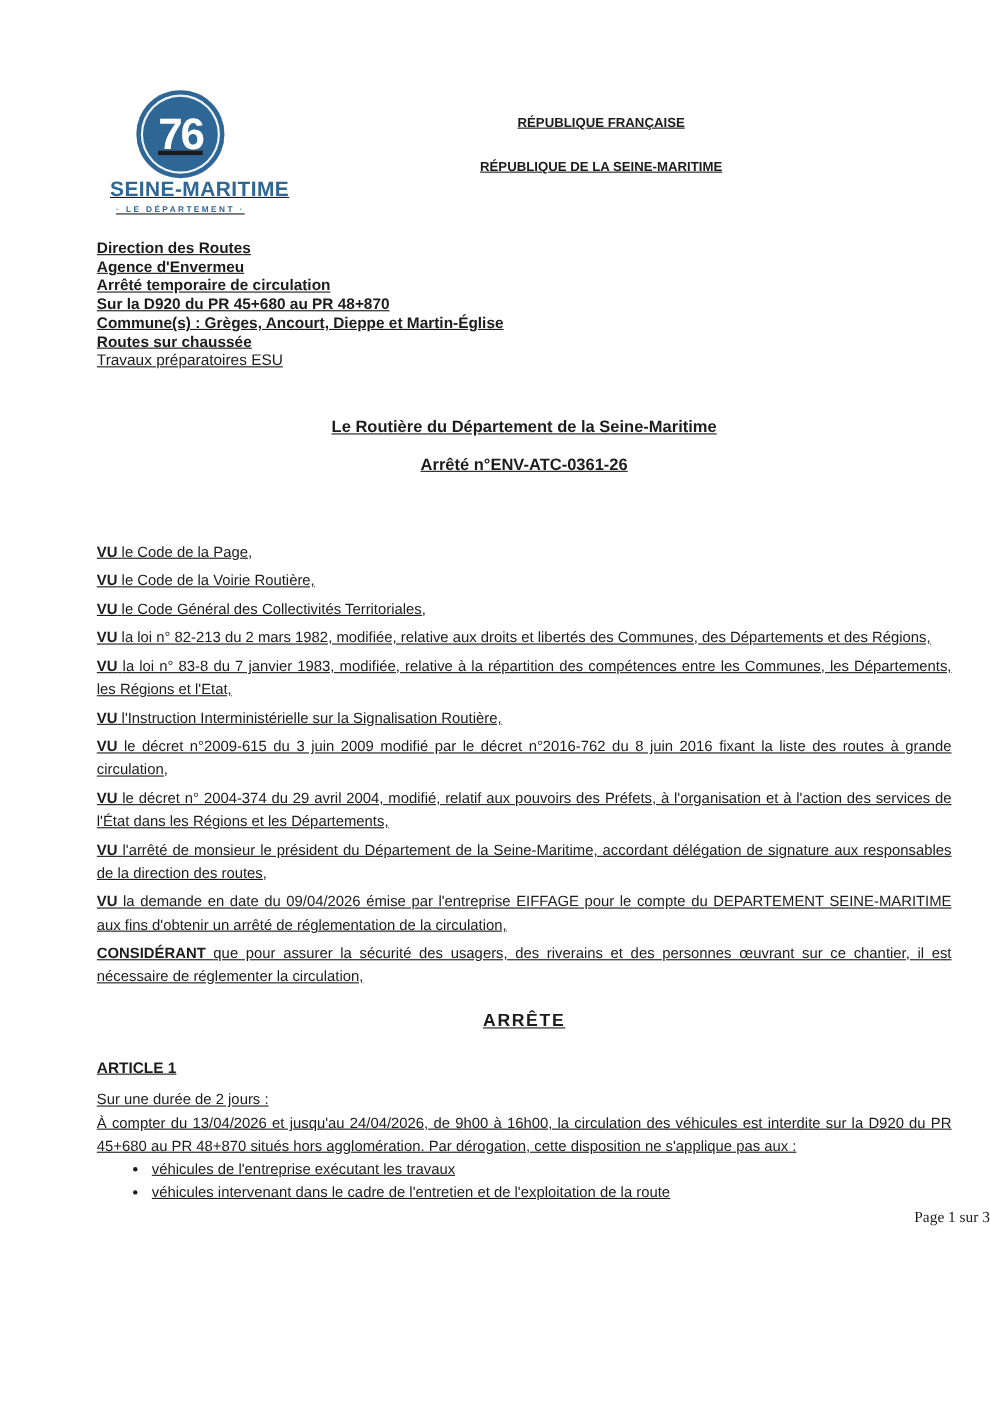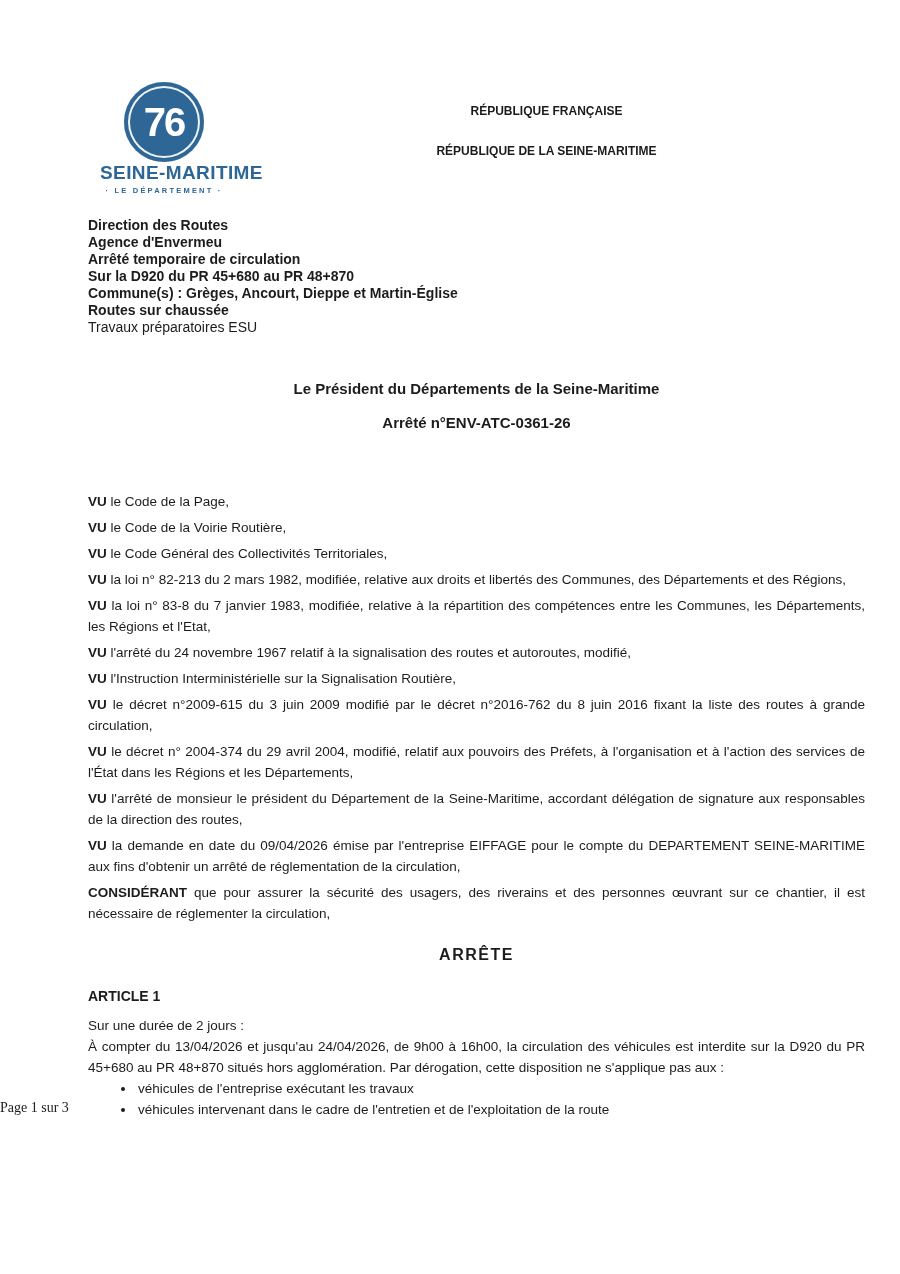--- a/index.html
+++ b/index.html
@@ -10,20 +10,21 @@
     font-family: "Liberation Sans", sans-serif;
     color: #1c1c1c;
     --logo-color: #2e6695;
   }
   .page {
     position: relative;
     width: 900px; height: 1136px;
     padding: 82px 35px 0 88px;
     background: #ffffff;
     overflow: hidden;
+    text-decoration: underline;
   }
 
   
   .header-row { display: flex; align-items: flex-start; }
   .logo-block { width: 128px; margin-left: 12px; flex-shrink: 0; text-align: center; }
   .logo-circle {
     width: 80px; height: 80px; border-radius: 50%;
     margin: 0 auto;
     background: var(--logo-color);
     box-shadow: inset 0 0 0 4px var(--logo-color), inset 0 0 0 6px rgba(255,255,255,0.92);
@@ -69,21 +70,21 @@
   
   .article-heading { margin-top: 24px; font-weight: bold; font-size: 14px; }
   .article-intro { margin-top: 11px; font-size: 13.5px; line-height: 21px; }
   .article-body { font-size: 13.5px; line-height: 21px; text-align: justify; }
   ul.article-bullets { margin: 0 0 0 30px; padding-left: 18px; font-size: 13.5px; line-height: 21px; }
   ul.article-bullets li { padding-left: 2px; }
 
   
   .footer {
     position: absolute; left: 0; right: 0; bottom: 20px;
-    text-align: left;
+    text-align: right;
     font-family: "Liberation Serif", serif;
     font-size: 14px; color: #1c1c1c;
   }
 </style>
 </head>
 <body style="--logo-color: #2e6695;">
 
 <div class="page">
 
   <header class="header-row">
@@ -104,31 +105,30 @@
     <div class="b">Direction des Routes</div>
     <div class="b">Agence d'Envermeu</div>
     <div class="b">Arrêté temporaire de circulation</div>
     <div class="b">Sur la D920 du PR 45+680 au PR 48+870</div>
     <div class="b">Commune(s) : Grèges, Ancourt, Dieppe et Martin-Église</div>
     <div class="b">Routes sur chaussée</div>
     <div>Travaux préparatoires ESU</div>
   </section>
 
   <section class="title-block">
-    <div>Le Président du Départements de la Seine-Maritime</div>
+    <div>Le Routière du Département de la Seine-Maritime</div>
     <div class="t2">Arrêté n°ENV-ATC-0361-26</div>
   </section>
 
   <section class="recitals">
     <p class="recital"><span class="label">VU</span> <span>le Code de la Page,</span></p>
     <p class="recital"><span class="label">VU</span> <span>le Code de la Voirie Routière,</span></p>
     <p class="recital"><span class="label">VU</span> <span>le Code Général des Collectivités Territoriales,</span></p>
     <p class="recital"><span class="label">VU</span> <span>la loi n° 82-213 du 2 mars 1982, modifiée, relative aux droits et libertés des Communes, des Départements et des Régions,</span></p>
     <p class="recital"><span class="label">VU</span> <span>la loi n° 83-8 du 7 janvier 1983, modifiée, relative à la répartition des compétences entre les Communes, les Départements, les Régions et l'Etat,</span></p>
-    <p class="recital"><span class="label">VU</span> <span>l'arrêté du 24 novembre 1967 relatif à la signalisation des routes et autoroutes, modifié,</span></p>
     <p class="recital"><span class="label">VU</span> <span>l'Instruction Interministérielle sur la Signalisation Routière,</span></p>
     <p class="recital"><span class="label">VU</span> <span>le décret n°2009-615 du 3 juin 2009 modifié par le décret n°2016-762 du 8 juin 2016 fixant la liste des routes à grande circulation,</span></p>
     <p class="recital"><span class="label">VU</span> <span>le décret n° 2004-374 du 29 avril 2004, modifié, relatif aux pouvoirs des Préfets, à l'organisation et à l'action des services de l'État dans les Régions et les Départements,</span></p>
     <p class="recital"><span class="label">VU</span> <span>l'arrêté de monsieur le président du Département de la Seine-Maritime, accordant délégation de signature aux responsables de la direction des routes,</span></p>
     <p class="recital"><span class="label">VU</span> <span>la demande en date du 09/04/2026 émise par l'entreprise EIFFAGE pour le compte du DEPARTEMENT SEINE-MARITIME aux fins d'obtenir un arrêté de réglementation de la circulation,</span></p>
     <p class="recital"><span class="label">CONSIDÉRANT</span> <span>que pour assurer la sécurité des usagers, des riverains et des personnes œuvrant sur ce chantier, il est nécessaire de réglementer la circulation,</span></p>
   </section>
 
   <div class="arrete-heading">ARRÊTE</div>
 

